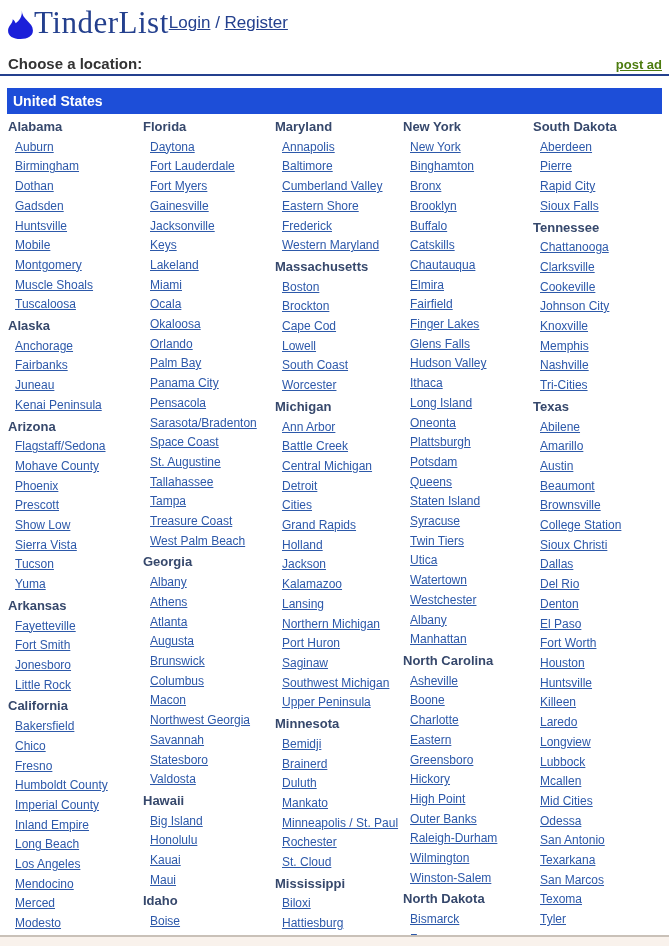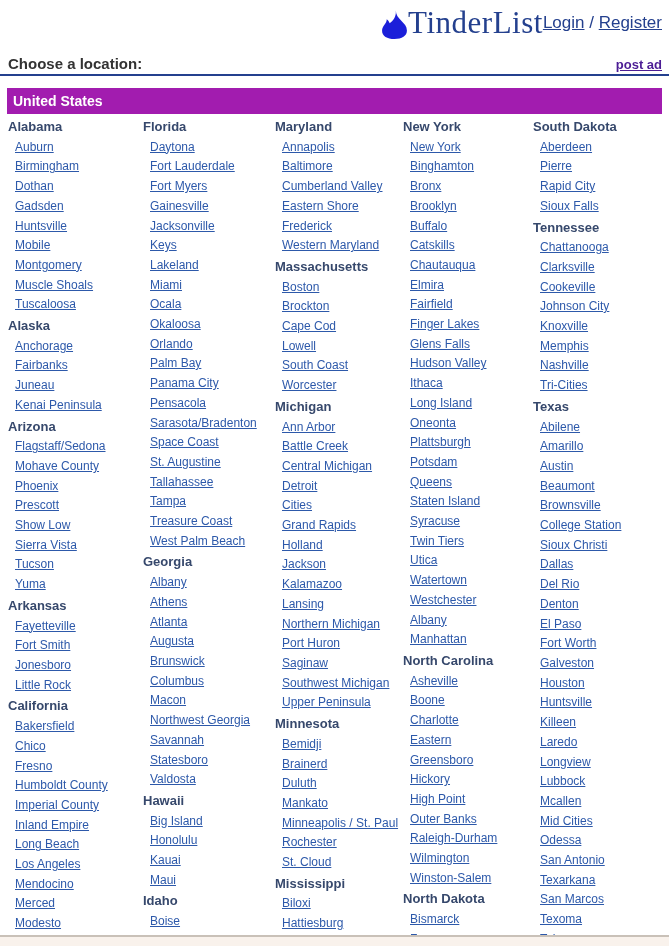--- a/index.html
+++ b/index.html
@@ -4,36 +4,36 @@
 <style>
   * { margin:0; padding:0; box-sizing:border-box; }
   html,body { background:#fff; }
   body {
     width:669px; height:946px; overflow:hidden; position:relative;
     font-family:"Liberation Sans", sans-serif;
   }
   a { cursor:pointer; }
 
   
-  .topbar { display:flex; justify-content:flex-end; align-items:flex-start; padding:5px 7px 0 8px; }
+  .topbar { display:flex; justify-content:flex-start; align-items:flex-start; padding:5px 7px 0 8px; }
   .logo { display:flex; align-items:center; gap:1px; }
   .logo-text { font-family:"Liberation Serif", serif; font-size:31px; color:#24408E; letter-spacing:0.5px; }
   .flame-icon { width:25px; height:29px; margin-top:2px; }
   .auth { font-size:17px; color:#24408E; margin-top:8px; white-space:nowrap; }
   .auth a { color:#24408E; text-decoration:underline; }
   .auth .sep { text-decoration:none; color:#24408E; }
 
   
   .location-row { display:flex; justify-content:space-between; align-items:flex-end; padding:0 7px 2px 8px; margin-top:14px; }
   .choose-label { font-size:15px; font-weight:bold; color:#333333; }
-  .post-ad { font-size:13px; font-weight:bold; color:#4c1d95; text-decoration:underline; }
+  .post-ad { font-size:13px; font-weight:bold; color:#4d7c0f; text-decoration:underline; }
   .rule { height:2px; background:#24408E; width:669px; }
 
   
-  .country-bar { margin:12px 7px 0 7px; background:#a21caf; color:#ffffff;
+  .country-bar { margin:12px 7px 0 7px; background:#1d4ed8; color:#ffffff;
     font-weight:bold; font-size:14px; padding:5px 0 5px 6px; }
 
   
   .grid { display:grid; grid-template-columns:135px 132px 128px 130px 136px; padding:4px 0 0 8px; }
   .state-group:not(:first-child) { margin-top:3px; }
   .state-name { color:#36486C; font-weight:bold; font-size:13px; line-height:18.7px; }
   .city { padding-left:7px; line-height:18.7px; }
   .city a { color:#2D59AA; font-size:12px; text-decoration:underline; }
 
   
@@ -302,21 +302,20 @@
         <div class="city"><a>Austin</a></div>
         <div class="city"><a>Beaumont</a></div>
         <div class="city"><a>Brownsville</a></div>
         <div class="city"><a>College Station</a></div>
         <div class="city"><a>Sioux Christi</a></div>
         <div class="city"><a>Dallas</a></div>
         <div class="city"><a>Del Rio</a></div>
         <div class="city"><a>Denton</a></div>
         <div class="city"><a>El Paso</a></div>
         <div class="city"><a>Fort Worth</a></div>
-        <div class="city"><a>Galveston</a></div>
         <div class="city"><a>Houston</a></div>
         <div class="city"><a>Huntsville</a></div>
         <div class="city"><a>Killeen</a></div>
         <div class="city"><a>Laredo</a></div>
         <div class="city"><a>Longview</a></div>
         <div class="city"><a>Lubbock</a></div>
         <div class="city"><a>Mcallen</a></div>
         <div class="city"><a>Mid Cities</a></div>
         <div class="city"><a>Odessa</a></div>
         <div class="city"><a>San Antonio</a></div>

